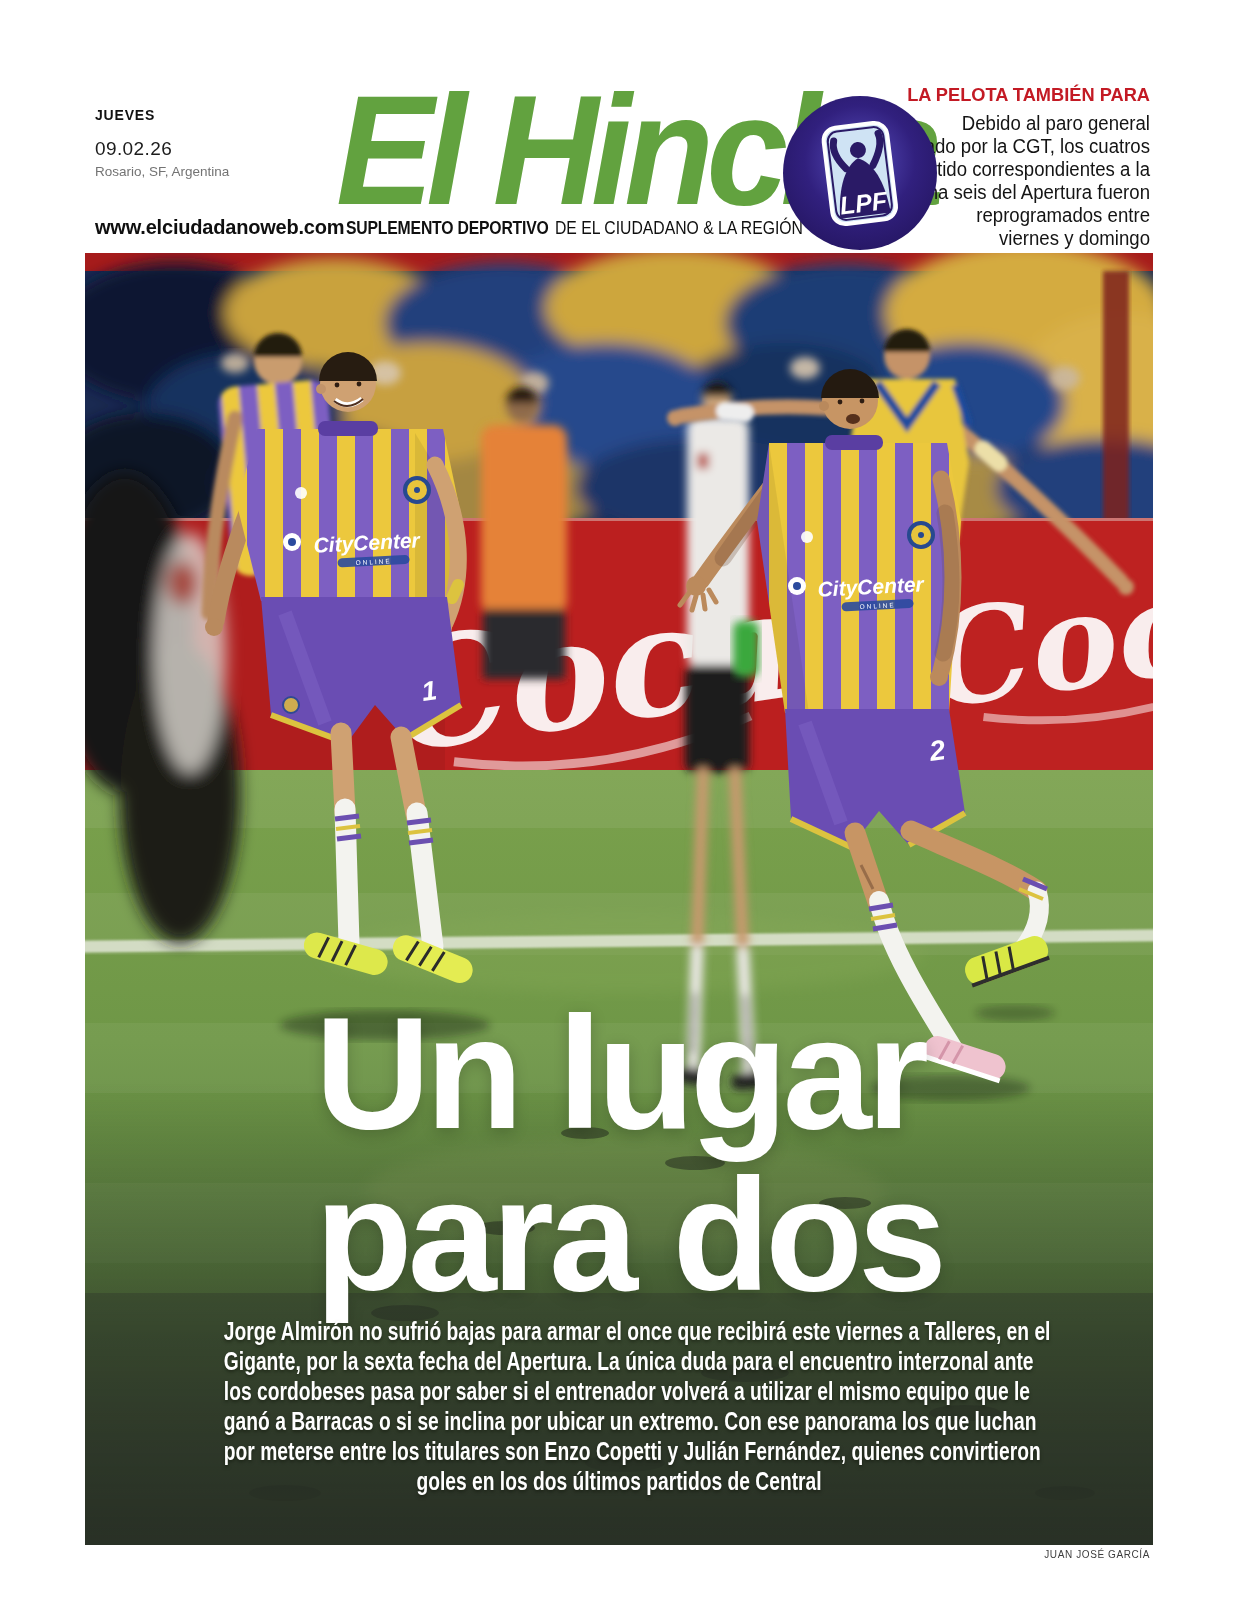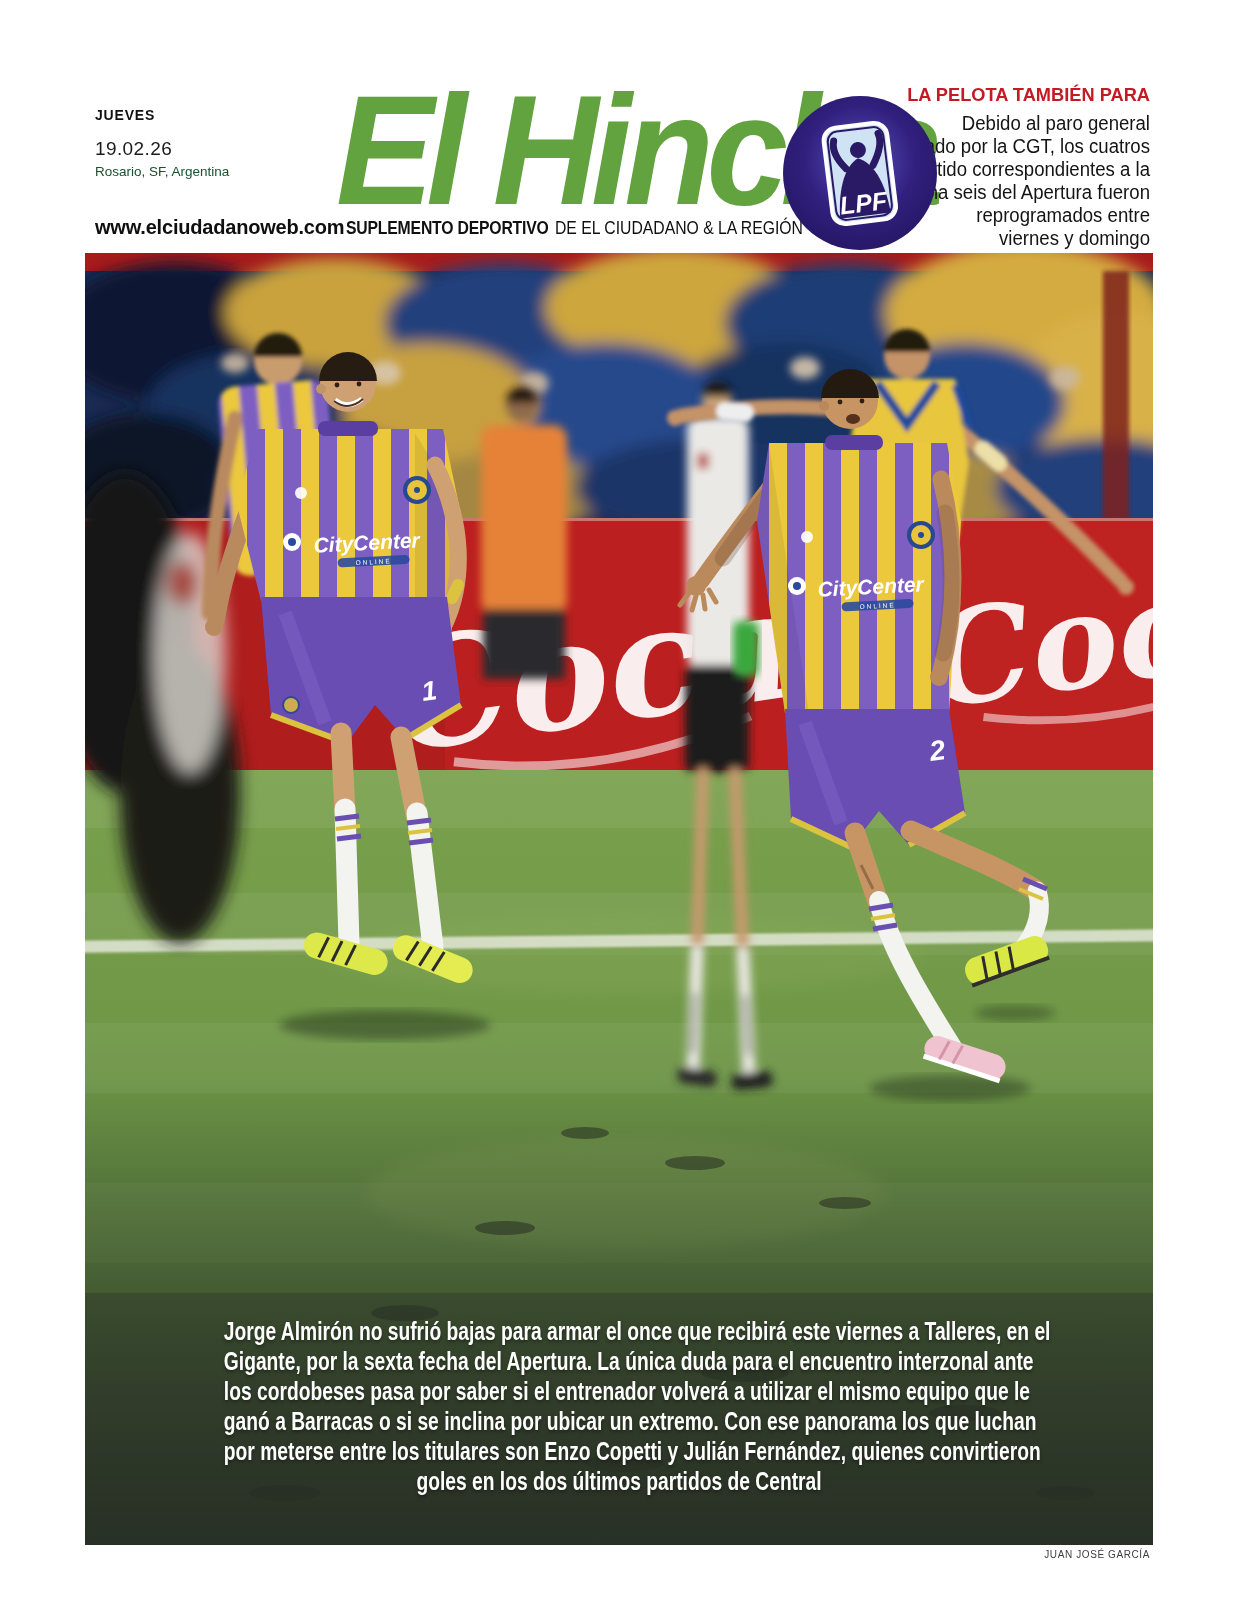--- a/index.html
+++ b/index.html
@@ -4,21 +4,21 @@
 <style>
   html,body{margin:0;padding:0;}
   body{
     width:1233px;height:1600px;position:relative;background:#ffffff;
     font-family:"Liberation Sans", sans-serif;overflow:hidden;
   }
 
   
   .date-day{position:absolute;left:95px;top:107px;font-size:14px;font-weight:bold;letter-spacing:.8px;color:#111;}
   .date-date{position:absolute;left:95px;top:138px;font-size:19px;color:#1c1c1c;letter-spacing:.4px;}
-  .date-place{position:absolute;left:95px;top:164px;font-size:13.5px;color:#14532d;}
+  .date-place{position:absolute;left:95px;top:164px;font-size:13.5px;color:#737373;}
   .website{position:absolute;left:95px;top:216px;font-size:20px;font-weight:bold;color:#0f0f0f;letter-spacing:-.2px;}
 
   .masthead{
     position:absolute;left:336px;top:72px;font-size:156px;line-height:1;
     font-weight:bold;font-style:italic;letter-spacing:-8px;color:#62a23f;
     transform:scaleX(.94);transform-origin:left top;white-space:nowrap;z-index:1;
   }
   .tagline{position:absolute;left:346px;top:218px;font-size:17.5px;color:#101010;
     white-space:nowrap;transform:scaleX(.9);transform-origin:0 50%;z-index:1;}
   .tagline .tg-bold{font-weight:bold;letter-spacing:-.2px;}
@@ -50,21 +50,21 @@
     text-shadow:0 2px 4px rgba(15,20,10,.55);
   }
   .credit{position:absolute;right:83px;top:1549px;font-size:10px;letter-spacing:.6px;color:#3d3d3d;}
 </style>
 </head>
 <body>
 
 <div class="page">
 
   <div class="date-day">JUEVES</div>
-  <div class="date-date">19.02.26</div>
+  <div class="date-date">09.02.26</div>
   <div class="date-place">Rosario, SF, Argentina</div>
   <div class="website">www.elciudadanoweb.com</div>
 
   <div class="masthead">El Hincha</div>
   <div class="tagline">
     <span class="tg-bold">SUPLEMENTO DEPORTIVO</span><span class="tg-rest">DE EL CIUDADANO &amp; LA REGIÓN</span>
   </div>
 
   <div class="lpf">
     <svg width="155" height="157" viewBox="0 0 155 157">
@@ -361,20 +361,24 @@
           <rect x="838" y="792" width="84" height="26" rx="13" fill="#efc3cf"></rect>
           <path d="M840,816 L920,816" stroke="#ffffff" stroke-width="5"></path>
           <path d="M860,794 L856,814 M874,794 L870,814" stroke="#d495a9" stroke-width="3"></path>
         </g>
       </g>
 
       <rect x="0" y="830" width="1068" height="462" fill="url(#darkBottom)"></rect>
       <rect x="0" y="1040" width="1068" height="252" fill="#2e352b" opacity=".38"></rect>
     </svg>
 
+    <div class="headline">
+      <div>Un lugar</div>
+      <div>para dos</div>
+    </div>
 
     <div class="deck">
         <div class="deck-line">Jorge Almirón no sufrió bajas para armar el once que recibirá este viernes a Talleres, en el</div>
         <div class="deck-line">Gigante, por la sexta fecha del Apertura. La única duda para el encuentro interzonal ante</div>
         <div class="deck-line">los cordobeses pasa por saber si el entrenador volverá a utilizar el mismo equipo que le</div>
         <div class="deck-line">ganó a Barracas o si se inclina por ubicar un extremo. Con ese panorama los que luchan</div>
         <div class="deck-line">por meterse entre los titulares son Enzo Copetti y Julián Fernández, quienes convirtieron</div>
         <div class="deck-line">goles en los dos últimos partidos de Central</div>
       </div>
   </div>

